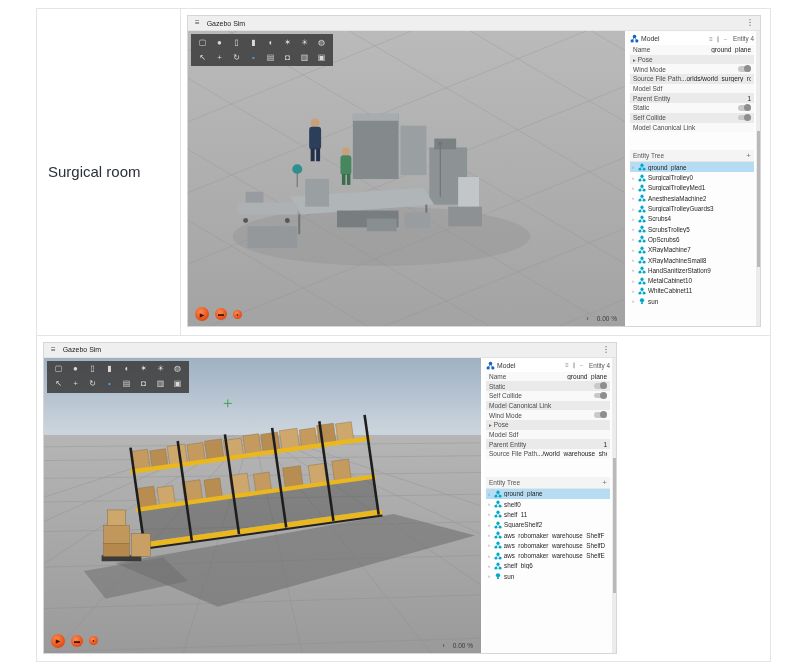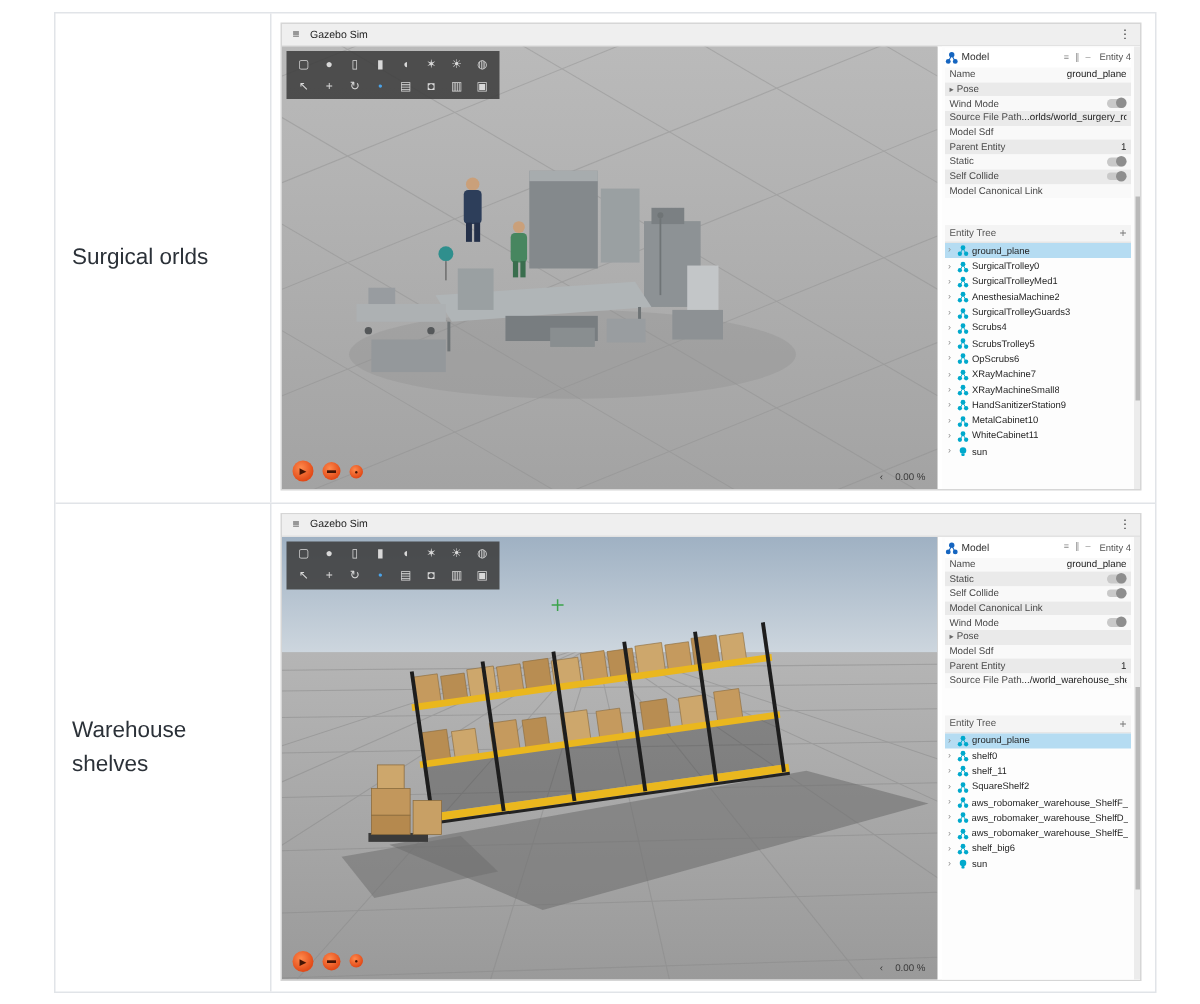--- a/index.html
+++ b/index.html
@@ -81,21 +81,21 @@
   .ti-icon svg .lk{stroke:#00a9cc;stroke-width:.8;fill:none;}
   .ti-label{color:#1f1f1f;font-size:6.3px;white-space:nowrap;overflow:hidden;}
 </style>
 </head>
 <body>
 
 <div class="canvas">
   <div class="doc-table">
 
     <div class="doc-row first">
-      <div class="label-cell">Surgical orlds</div>
+      <div class="label-cell">Surgical room</div>
       <div class="image-cell">
         <div class="gz-window">
           <div class="gz-titlebar">
             <span class="tb-burger">≡</span>
             <span class="tb-title">Gazebo Sim</span>
             <span class="tb-kebab">⋮</span>
           </div>
           <div class="gz-body">
             <div class="gz-viewport">
               <svg class="scene" viewBox="0 0 440 299" preserveAspectRatio="none">
@@ -489,21 +489,20 @@
               <div class="panel-scroll">
                   <i class="thumb"></i>
                 </div>
             </div>
           </div>
         </div>
       </div>
     </div>
 
     <div class="doc-row">
-      <div class="label-cell">Warehouse shelves</div>
       <div class="image-cell">
         <div class="gz-window">
           <div class="gz-titlebar">
             <span class="tb-burger">≡</span>
             <span class="tb-title">Gazebo Sim</span>
             <span class="tb-kebab">⋮</span>
           </div>
           <div class="gz-body">
             <div class="gz-viewport">
               <svg class="scene" viewBox="0 0 440 299" preserveAspectRatio="none">

